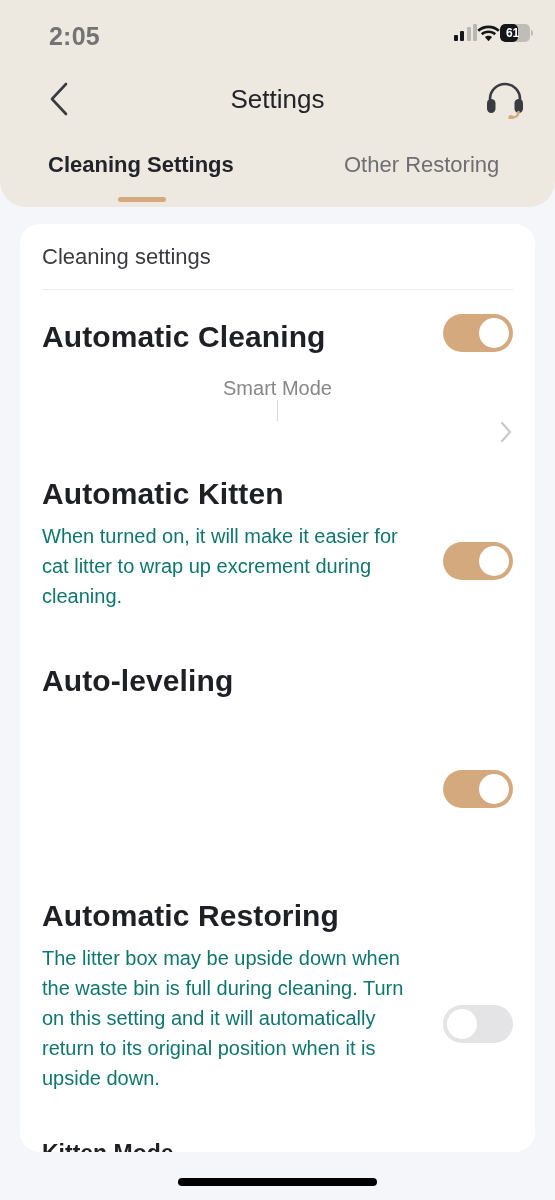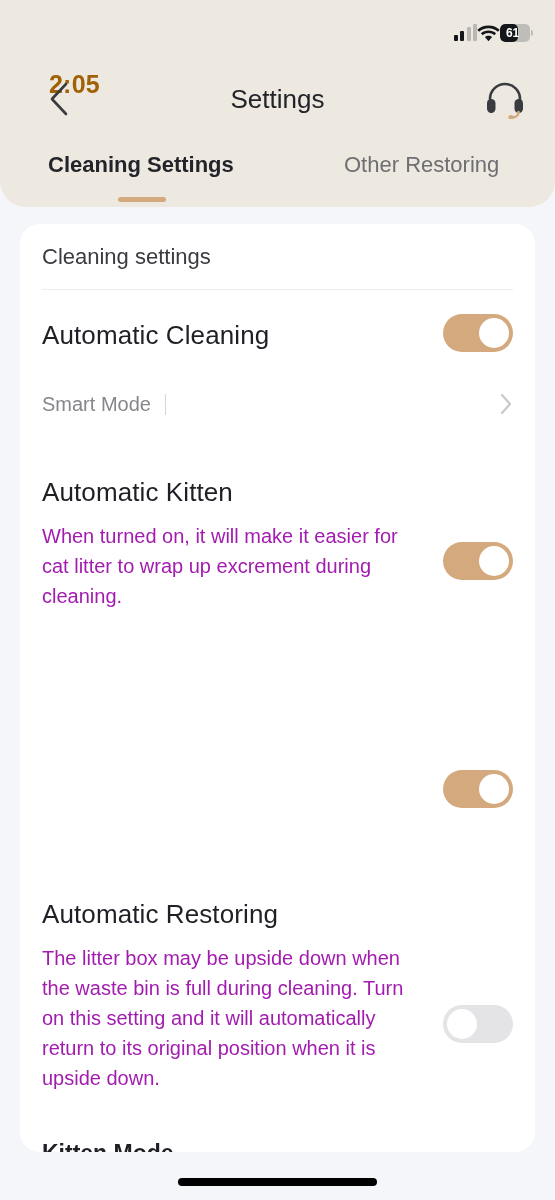--- a/index.html
+++ b/index.html
@@ -16,21 +16,21 @@
   .header {
     position:absolute; left:0; top:0; width:555px; height:207px;
     background:#EDE9E0;
     border-bottom-left-radius:26px; border-bottom-right-radius:26px;
   }
 
   
   .statusbar { position:absolute; left:0; top:0; width:555px; height:62px; }
   .status-time {
     position:absolute; left:49px; top:22px;
-    font-size:25px; font-weight:bold; color:#a16207; letter-spacing:.2px;margin-top:48px;
+    font-size:25px; font-weight:bold; color:#737373; letter-spacing:.2px;
   }
   .status-right {
     position:absolute; right:22px; top:24px;
     display:flex; align-items:center; 
   }
   .cellular { display:flex; align-items:flex-end; gap:2.5px; height:16px; }
   .cellular i { display:block; width:4px; background:#15161A; border-radius:1px; }
   .cellular i:nth-child(1){ height:6px; }
   .cellular i:nth-child(2){ height:10px; }
   .cellular i:nth-child(3){ height:14px; background:#B9B7B2; }
@@ -98,26 +98,26 @@
     font-size:22px; color:#3A3B40;
   }
   .card-divider {
     position:absolute; left:22px; top:65px; width:471px; height:1px;
     background:#EDEDF0;
   }
 
   .row { position:absolute; left:0; width:515px; }
   .row-title {
     position:absolute; left:22px; top:0;
-    font-size:26px; font-weight:normal; color:#1F2026; letter-spacing:.1px;
+    font-size:30px; font-weight:bold; color:#1F2026; letter-spacing:.1px;
   }
   .row-desc {
     position:absolute; left:22px;
     width:362px;
-    font-size:20px; line-height:30px; color:#a21caf;
+    font-size:20px; line-height:30px; color:#0f766e;
   }
 
   
   .subrow {
     position:absolute; left:22px; width:471px; height:30px;
     display:flex; align-items:center; cursor:pointer;
   }
   .subrow .seg { font-size:20px; color:#86868B; white-space:nowrap; }
   .subrow .bar {
     width:1px; height:21px; background:#D6D6DA; margin:0 14px; flex:none;
@@ -215,40 +215,41 @@
   <div class="card">
 
     <div class="card-title">Cleaning settings</div>
     <div class="card-divider"></div>
 
     <div class="row" style="top:96px; height:110px;">
       <div class="row-title">Automatic Cleaning</div>
       <div class="toggle on" style="top:-6px;">
         <span class="knob"></span>
       </div>
-      <div class="subrow" style="top:69px;">
+      <div class="subrow" style="top:57px;flex-direction:column;">
         <span class="seg">Smart Mode</span>
         <span class="bar"></span>
         <span class="chev">
           <svg width="13" height="22" viewBox="0 0 13 22">
             <path d="M2 2 L10 11 L2 20" fill="none" stroke="#C9C9CE" stroke-width="2.2" stroke-linecap="round" stroke-linejoin="round"></path>
           </svg>
         </span>
       </div>
     </div>
 
     <div class="row" style="top:253px; height:130px;">
       <div class="row-title">Automatic Kitten</div>
       <div class="row-desc" style="top:44px;">When turned on, it will make it easier for cat litter to wrap up excrement during cleaning.</div>
       <div class="toggle on" style="top:65px;">
         <span class="knob"></span>
       </div>
     </div>
 
     <div class="row" style="top:440px; height:190px;">
+      <div class="row-title">Auto-leveling</div>
       <div class="toggle on" style="top:106px;">
         <span class="knob"></span>
       </div>
     </div>
 
     <div class="row" style="top:675px; height:190px;">
       <div class="row-title">Automatic Restoring</div>
       <div class="row-desc" style="top:44px;">The litter box may be upside down when the waste bin is full during cleaning. Turn on this setting and it will automatically return to its original position when it is upside down.</div>
       <div class="toggle off" style="top:106px;">
         <span class="knob"></span>

